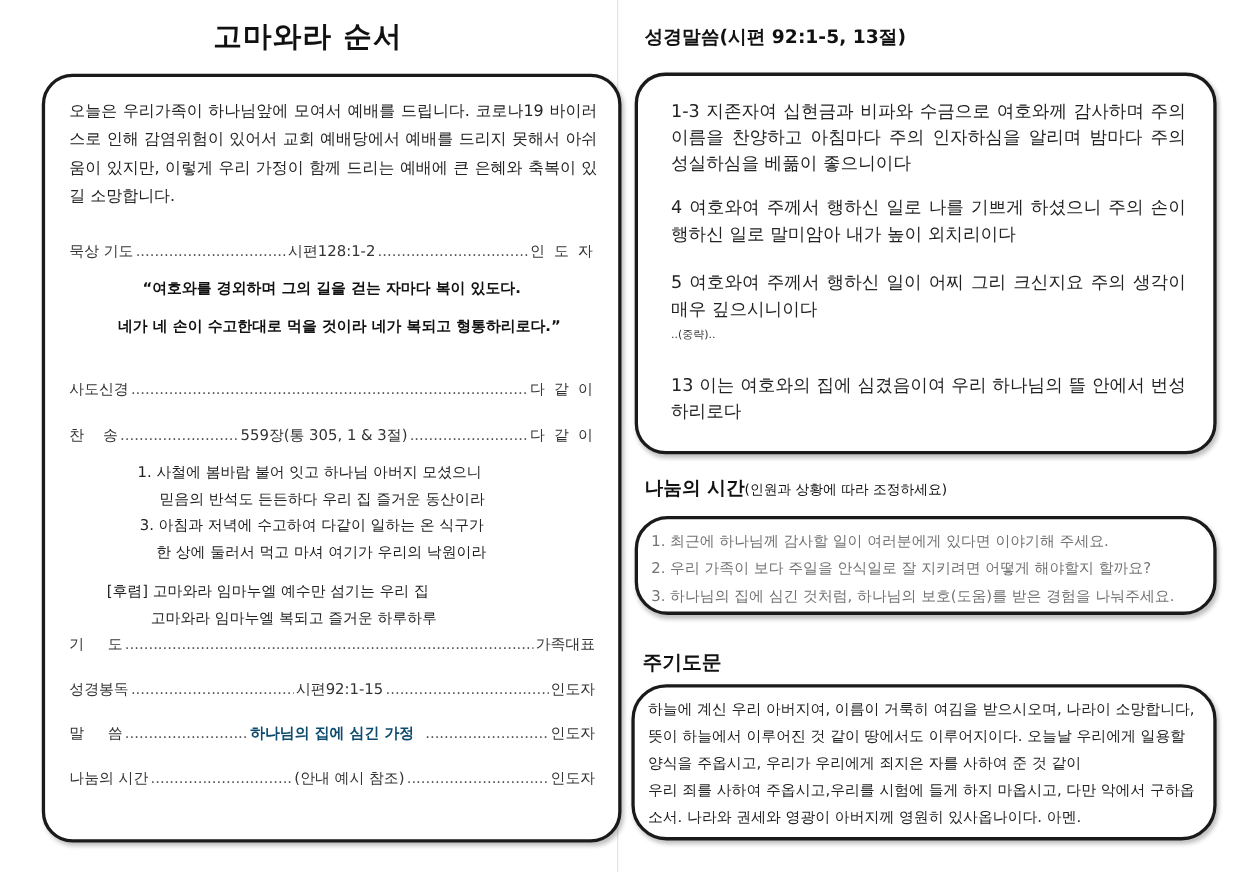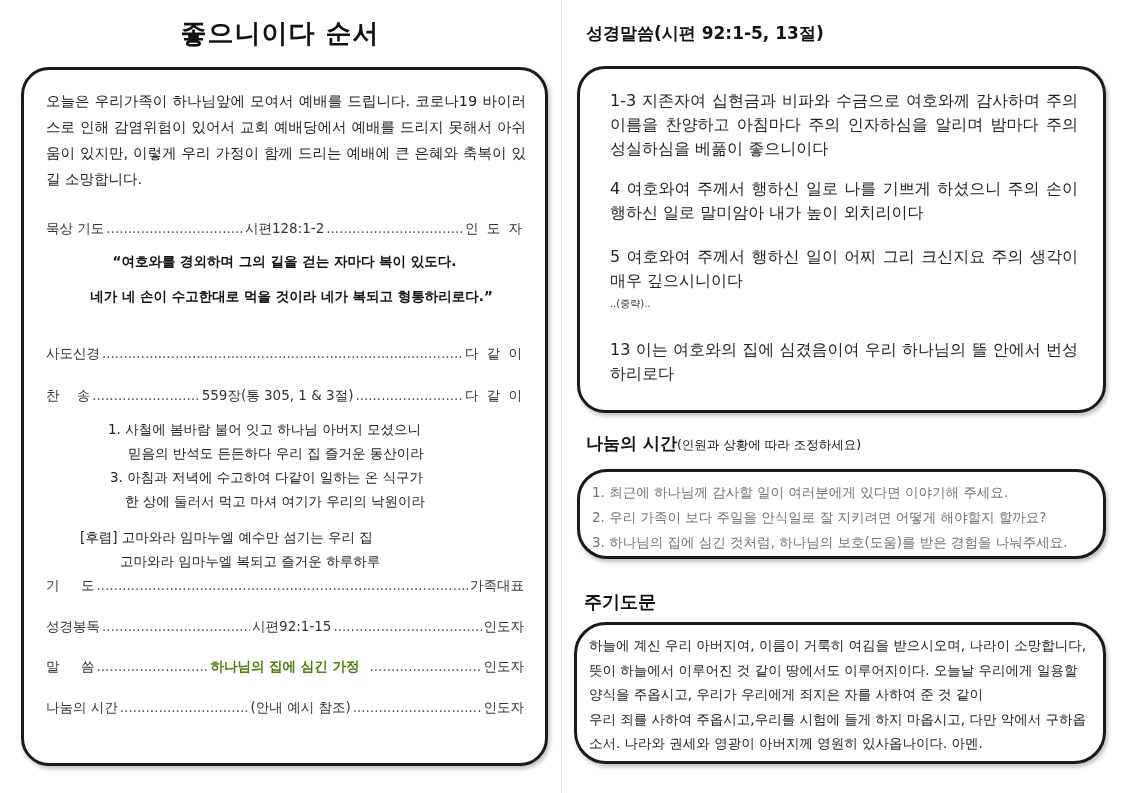--- a/index.html
+++ b/index.html
@@ -14,34 +14,34 @@
       border-radius: 28px;
       background: #fff;
       box-shadow: 2px 3px 4px rgba(0,0,0,0.25);
     }
 
     
     .page-title {
       position: absolute; left: 0; width: 560px; top: 16px;
       text-align: center; font-size: 26px; font-weight: bold; letter-spacing: 1px;
     }
-    .left-box { left: 21px; top: 67px; width: 527px; height: 699px; }
+    .left-box { left: 38px; top: 67px; width: 527px; height: 699px; }
     .intro {
       position: absolute; left: 22px; top: 18px; width: 480px;
       font-size: 14.5px; line-height: 26px; text-align: justify; color: #222;
     }
     .row {
       position: absolute; left: 22px; width: 478px;
       display: flex; align-items: baseline; font-size: 13.5px; color: #333; white-space: nowrap;
     }
     .row .lbl { flex: 0 0 auto; }
     .row .dots { flex: 1 1 auto; overflow: hidden; color: #555; letter-spacing: 0; margin: 0 2px; }
     .row .dots::before { content: "..................................................................................................................................................................................................................................................."; }
     .row .mid { flex: 0 0 auto; }
-    .row .mid.bold { font-weight: bold; color: #4d7c0f; }
+    .row .mid.bold { font-weight: bold; color: #0c4a6e; }
     .row .who { flex: 0 0 auto; letter-spacing: 2px; }
     .row .who.tight { letter-spacing: 0; }
 
     .quote {
       position: absolute; left: 0; width: 521px; text-align: center;
       font-size: 13.5px; font-weight: bold; color: #111;
     }
     .hymn-line { position: absolute; font-size: 13.5px; color: #222; white-space: nowrap; }
 
     
@@ -60,21 +60,21 @@
 
     .prayer-box { left: 574px; top: 622px; width: 532px; height: 142px; border-radius: 32px; }
     .prayer-text { position: absolute; left: 12px; top: 8px; width: 506px; font-size: 13.5px; line-height: 24.5px; color: #222; }
     .prayer-text div { white-space: nowrap; }
   </style>
 </head>
 <body>
 
 <div class="divider"></div>
 
-<div class="page-title">좋으니이다 순서</div>
+<div class="page-title">고마와라 순서</div>
 
 <div class="box left-box">
   <p class="intro">오늘은 우리가족이 하나님앞에 모여서 예배를 드립니다. 코로나19 바이러스로 인해 감염위험이 있어서 교회 예배당에서 예배를 드리지 못해서 아쉬움이 있지만, 이렇게 우리 가정이 함께 드리는 예배에 큰 은혜와 축복이 있길 소망합니다.</p>
 
   <div class="row" style="top:150px;">
     <span class="lbl">묵상 기도</span>
     <span class="dots"></span>
     <span class="mid">시편128:1-2</span>
     <span class="dots"></span>
     <span class="who">인 도 자</span>

